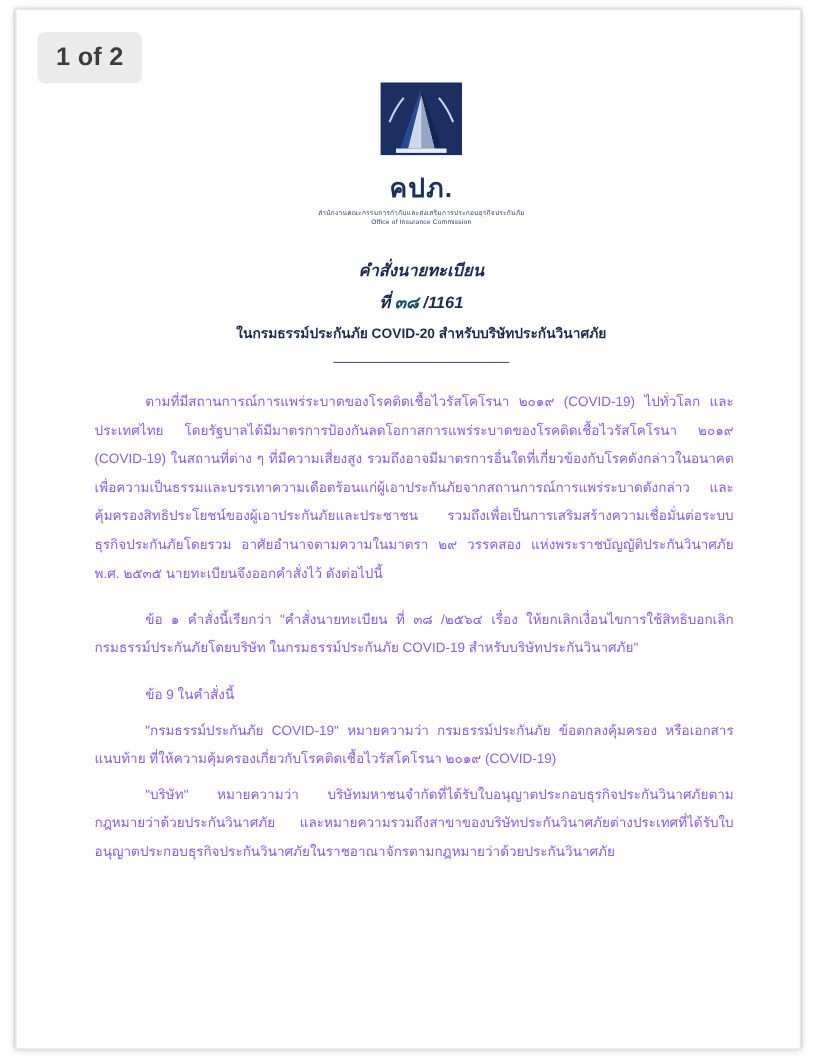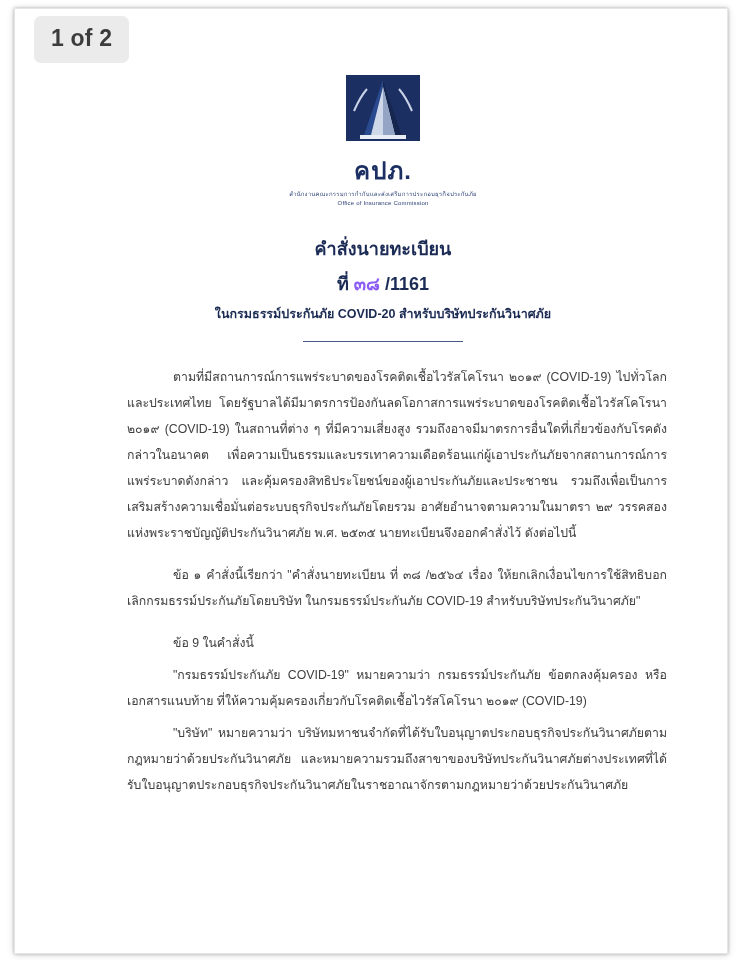--- a/index.html
+++ b/index.html
@@ -26,21 +26,21 @@
     width: 712px;
     height: 944px;
     background: #ffffff;
     box-shadow: 0 0 3px rgba(0,0,0,0.28), 0 1px 8px rgba(0,0,0,0.14);
     border: 1px solid #e6e6e6;
     overflow: hidden;
   }
   .page-badge {
     position: absolute;
     left: 34px;
-    top: 16px;
+    top: 29px;
     background: #ebebeb;
     color: #3c3c3c;
     font-size: 23px;
     font-weight: 700;
     padding: 9px 17px 11px 17px;
     border-radius: 7px;
     letter-spacing: 0.2px;
     z-index: 5;
   }
   .doc-body {
@@ -71,42 +71,43 @@
     color: #2a3f75;
     line-height: 1.5;
     letter-spacing: 0.2px;
   }
   .title-block {
     margin-top: 24px;
     text-align: center;
     color: #1a2a52;
   }
   .title-line {
-    font-size: 18px;
+    font-size: 15px;
     font-weight: 700;
     line-height: 1.95;
     color: #1b2b55;
+    font-style: italic;
   }
   .title-num .thai-num {
-    color: #8b5cf6;
+    color: #0c4a6e;
   }
   .title-sub {
     font-size: 12.5px;
     font-weight: 700;
     line-height: 1.95;
   }
   .rule {
     width: 160px;
     height: 0;
     border-top: 1px solid #4a5a86;
     margin: 14px auto 0 auto;
   }
   .content {
-    margin: 22px 72px 0 100px;
-    color: #404040;
+    margin: 22px 72px 0 59px;
+    color: #8b5cf6;
     font-size: 12.3px;
     line-height: 2.12;
     text-align: justify;
   }
   .para {
     margin: 0 0 6px 0;
     text-indent: 46px;
   }
   .para.gap {
     margin-top: 16px;

